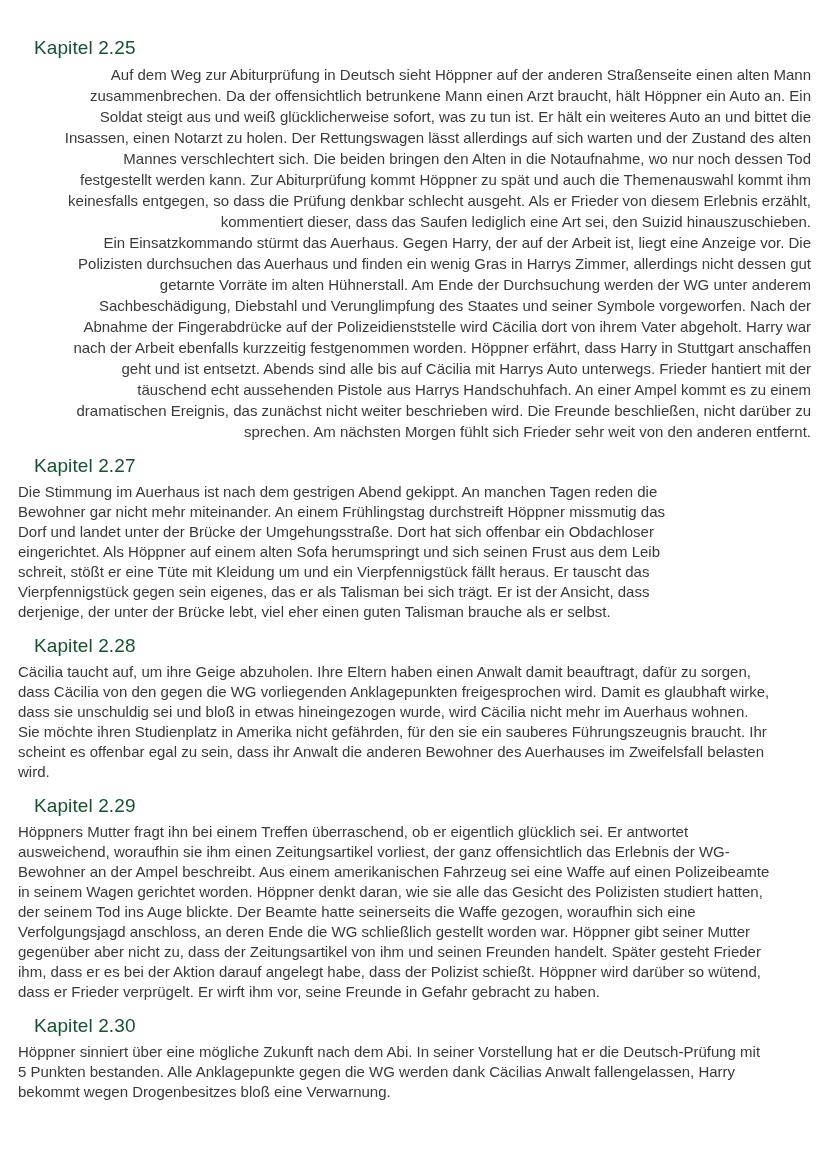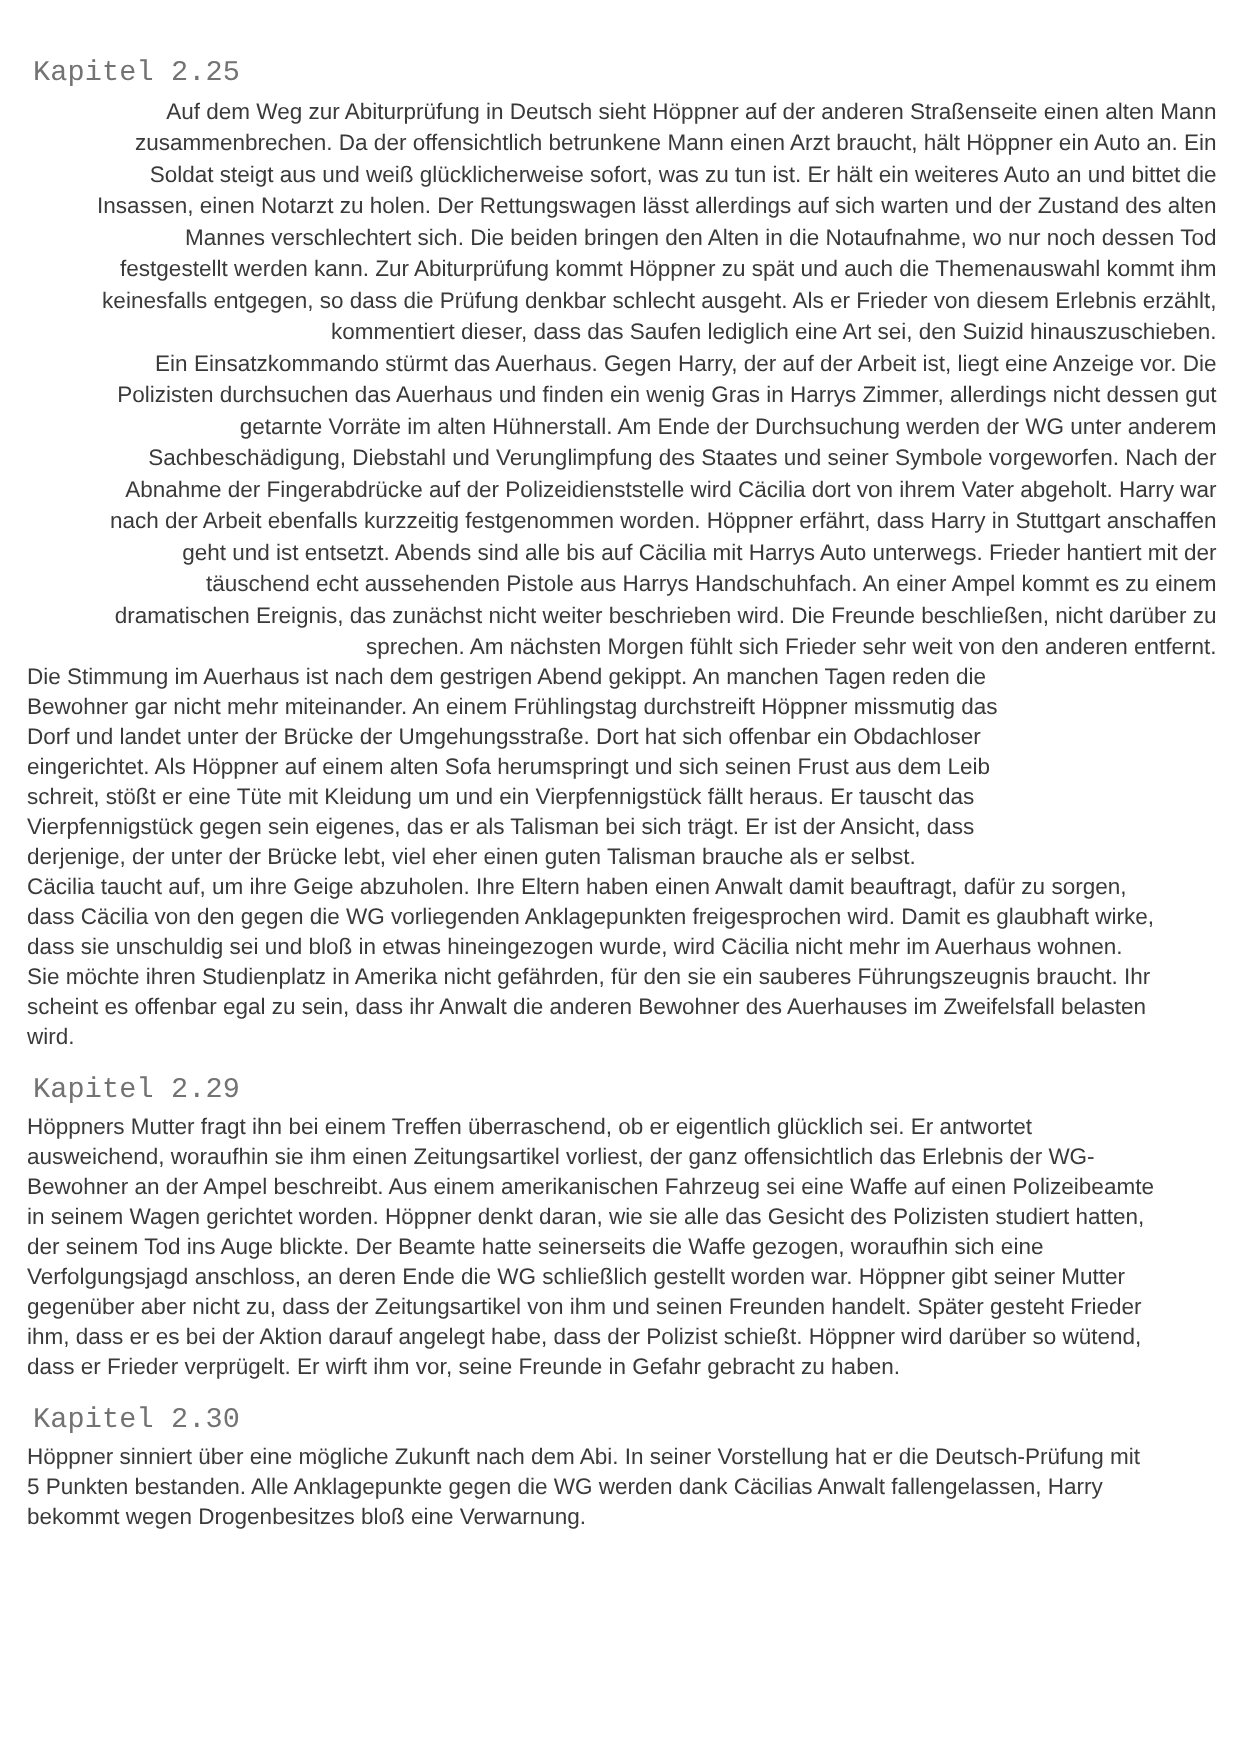--- a/index.html
+++ b/index.html
@@ -1,26 +1,25 @@
 <!DOCTYPE html>
 <html lang="de"><head>
 <meta charset="utf-8">
 <style>
   html,body{margin:0;padding:0;background:#ffffff;}
   body{width:828px;min-height:1171px;font-family:"Liberation Sans",sans-serif;}
   .page{box-sizing:border-box;width:828px;min-height:1171px;padding:37px 17px 44px 18px;background:#ffffff;}
   .chapter-section{margin:0;}
   .kapitel-title{
-    color:#737373;
+    color:#14532d;
     font-size:19px;
     line-height:22px;
     font-weight:400;
-    margin:13px 0 5px 4px;
+    margin:13px 0 5px 16px;
     letter-spacing:0.1px;
-    font-family:Liberation Mono, monospace;
   }
   .chapter-section:first-child .kapitel-title{margin-top:0;}
   .kapitel-body{
     color:#3a3a3a;
     font-size:15px;
     line-height:20px;
     font-weight:400;
     margin:0;
     white-space:pre-line;
     letter-spacing:0;
@@ -52,30 +51,32 @@
 Sachbeschädigung, Diebstahl und Verunglimpfung des Staates und seiner Symbole vorgeworfen. Nach der
 Abnahme der Fingerabdrücke auf der Polizeidienststelle wird Cäcilia dort von ihrem Vater abgeholt. Harry war
 nach der Arbeit ebenfalls kurzzeitig festgenommen worden. Höppner erfährt, dass Harry in Stuttgart anschaffen
 geht und ist entsetzt. Abends sind alle bis auf Cäcilia mit Harrys Auto unterwegs. Frieder hantiert mit der
 täuschend echt aussehenden Pistole aus Harrys Handschuhfach. An einer Ampel kommt es zu einem
 dramatischen Ereignis, das zunächst nicht weiter beschrieben wird. Die Freunde beschließen, nicht darüber zu
 sprechen. Am nächsten Morgen fühlt sich Frieder sehr weit von den anderen entfernt.</p>
   </section>
 
   <section class="chapter-section">
+    <h2 class="kapitel-title">Kapitel 2.27</h2>
     <p class="kapitel-body">Die Stimmung im Auerhaus ist nach dem gestrigen Abend gekippt. An manchen Tagen reden die
 Bewohner gar nicht mehr miteinander. An einem Frühlingstag durchstreift Höppner missmutig das
 Dorf und landet unter der Brücke der Umgehungsstraße. Dort hat sich offenbar ein Obdachloser
 eingerichtet. Als Höppner auf einem alten Sofa herumspringt und sich seinen Frust aus dem Leib
 schreit, stößt er eine Tüte mit Kleidung um und ein Vierpfennigstück fällt heraus. Er tauscht das
 Vierpfennigstück gegen sein eigenes, das er als Talisman bei sich trägt. Er ist der Ansicht, dass
 derjenige, der unter der Brücke lebt, viel eher einen guten Talisman brauche als er selbst.</p>
   </section>
 
   <section class="chapter-section">
+    <h2 class="kapitel-title">Kapitel 2.28</h2>
     <p class="kapitel-body">Cäcilia taucht auf, um ihre Geige abzuholen. Ihre Eltern haben einen Anwalt damit beauftragt, dafür zu sorgen,
 dass Cäcilia von den gegen die WG vorliegenden Anklagepunkten freigesprochen wird. Damit es glaubhaft wirke,
 dass sie unschuldig sei und bloß in etwas hineingezogen wurde, wird Cäcilia nicht mehr im Auerhaus wohnen.
 Sie möchte ihren Studienplatz in Amerika nicht gefährden, für den sie ein sauberes Führungszeugnis braucht. Ihr
 scheint es offenbar egal zu sein, dass ihr Anwalt die anderen Bewohner des Auerhauses im Zweifelsfall belasten
 wird.</p>
   </section>
 
   <section class="chapter-section">
     <h2 class="kapitel-title">Kapitel 2.29</h2>

